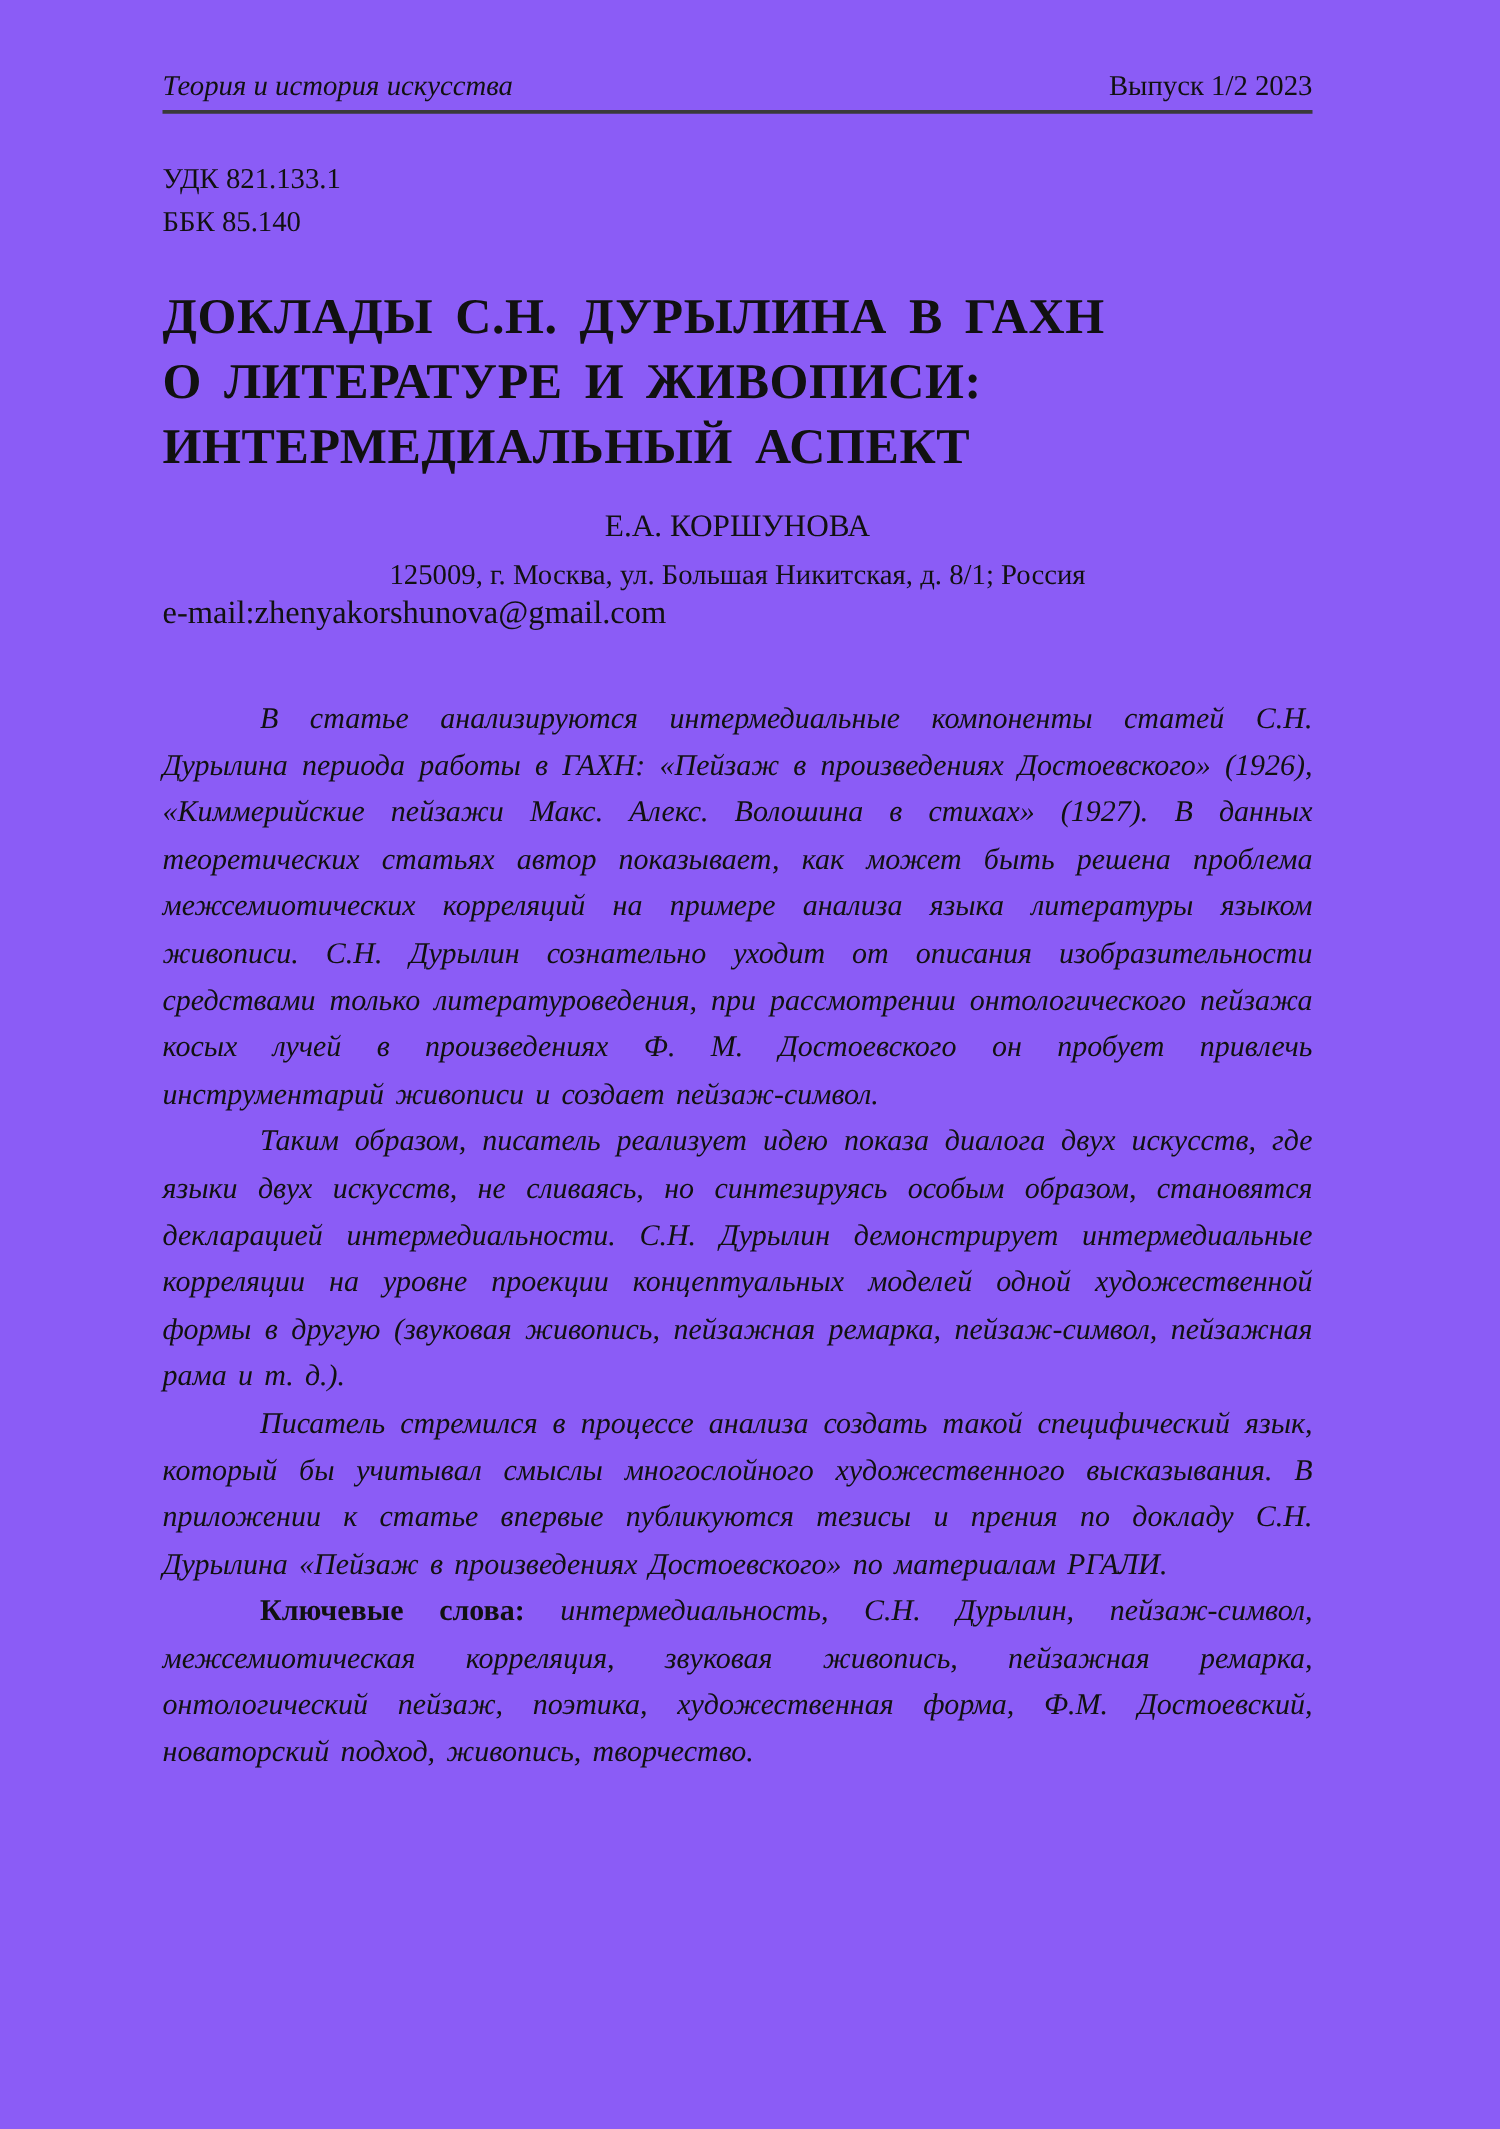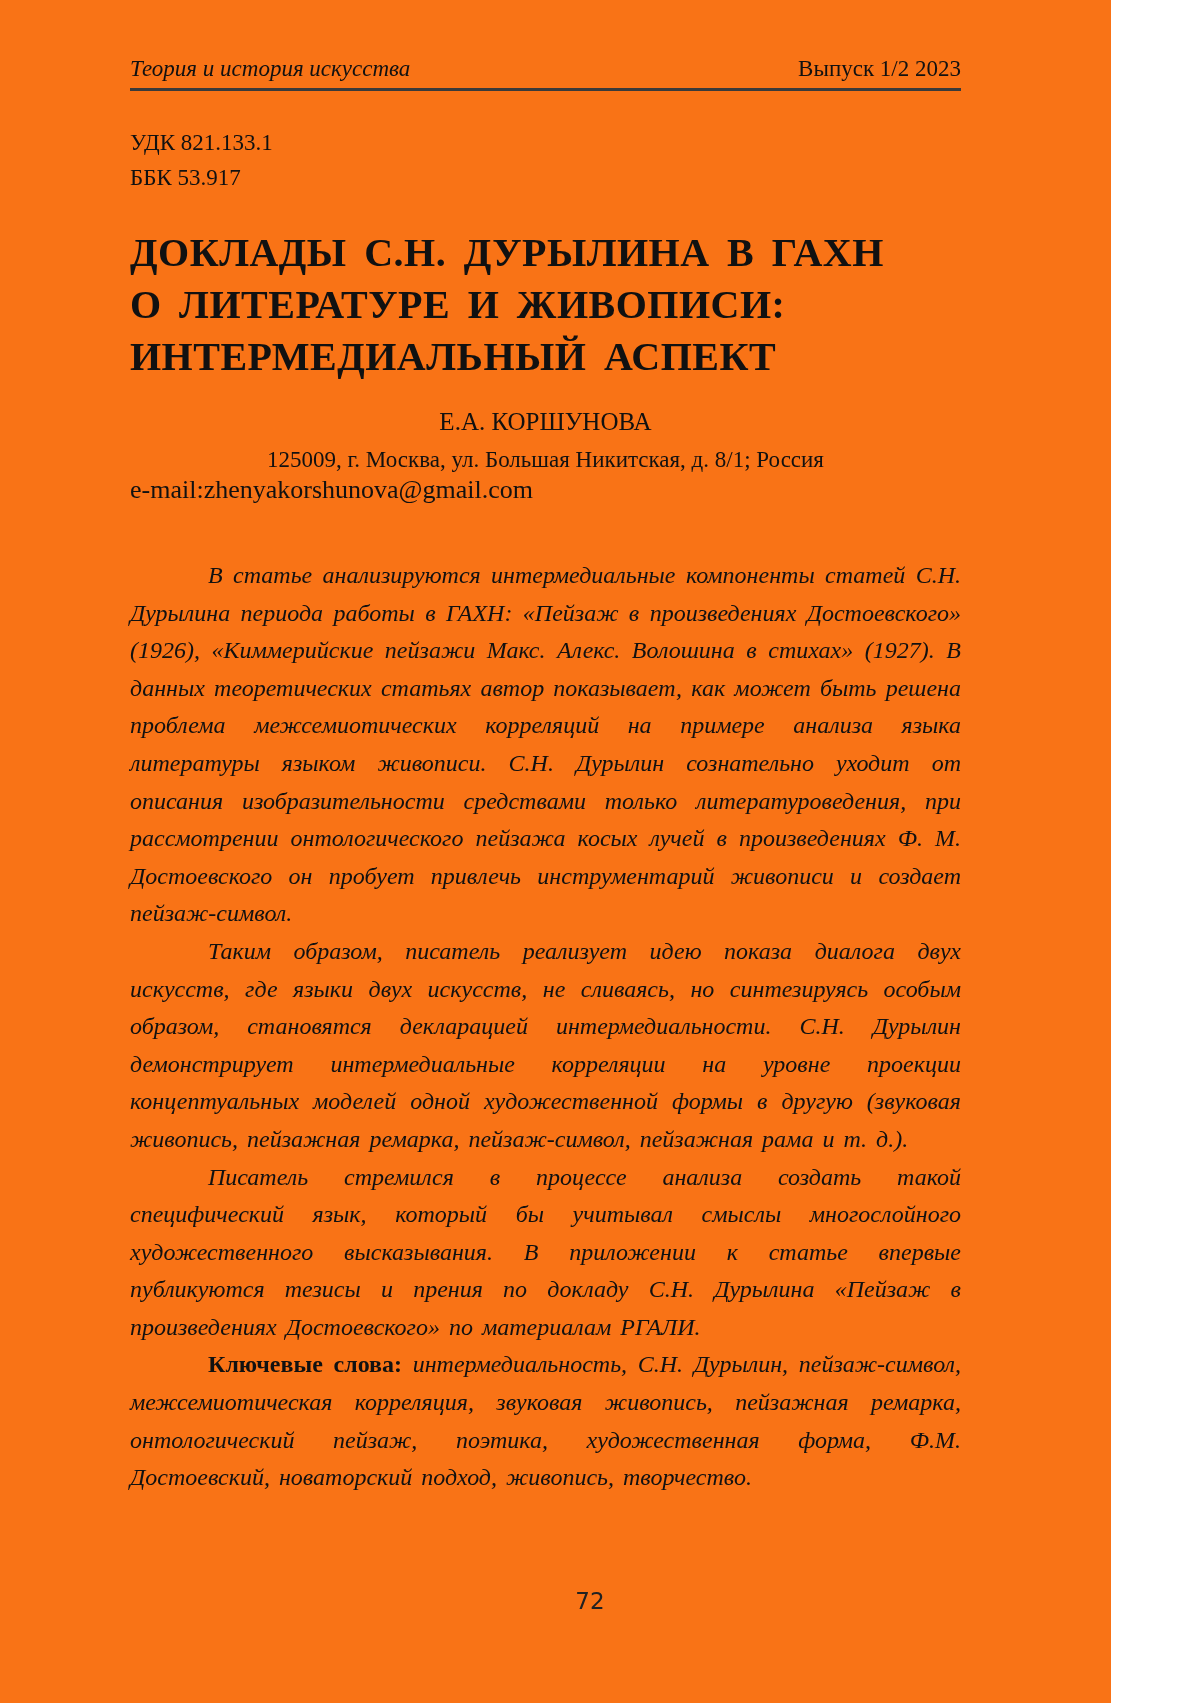--- a/index.html
+++ b/index.html
@@ -2,23 +2,23 @@
 <html lang="ru"><head>
 <meta charset="utf-8">
 <style>
   html, body {
     margin: 0;
     padding: 0;
     background: #ffffff;
   }
   .page {
     position: relative;
-    width: 1111px;
+    width: 1200px;
     height: 1703px;
-    background: #f97316;
+    background: #8b5cf6;
     color: #111111;
     font-family: "Liberation Serif", "DejaVu Serif", serif;
     overflow: hidden;
     box-sizing: border-box;
     padding: 56px 150px 0 130px;
   }
   
   .running-header {
     display: flex;
     justify-content: space-between;
@@ -103,33 +103,32 @@
 <div class="page">
 
   <div class="running-header">
     <span class="journal">Теория и история искусства</span>
     <span class="issue">Выпуск 1/2 2023</span>
   </div>
   <div class="header-rule"></div>
 
   <div class="classification">
     <div>УДК 821.133.1</div>
-    <div>ББК 53.917</div>
+    <div>ББК 85.140</div>
   </div>
 
   <h1 class="article-title">ДОКЛАДЫ С.Н. ДУРЫЛИНА В ГАХН
 О ЛИТЕРАТУРЕ И ЖИВОПИСИ:
 ИНТЕРМЕДИАЛЬНЫЙ АСПЕКТ</h1>
 
   <div class="author-name">Е.А. КОРШУНОВА</div>
   <div class="author-address">125009, г. Москва, ул. Большая Никитская, д. 8/1; Россия</div>
   <div class="author-email">e-mail:zhenyakorshunova@gmail.com</div>
 
   <div class="abstract">
     <p>В статье анализируются интермедиальные компоненты статей С.Н. Дурылина периода работы в ГАХН: «Пейзаж в произведениях Достоевского» (1926), «Киммерийские пейзажи Макс. Алекс. Волошина в стихах» (1927). В данных теоретических статьях автор показывает, как может быть решена проблема межсемиотических корреляций на примере анализа языка литературы языком живописи. С.Н. Дурылин сознательно уходит от описания изобразительности средствами только литературоведения, при рассмотрении онтологического пейзажа косых лучей в произведениях Ф. М. Достоевского он пробует привлечь инструментарий живописи и создает пейзаж-символ.</p>
     <p>Таким образом, писатель реализует идею показа диалога двух искусств, где языки двух искусств, не сливаясь, но синтезируясь особым образом, становятся декларацией интермедиальности. С.Н. Дурылин демонстрирует интермедиальные корреляции на уровне проекции концептуальных моделей одной художественной формы в другую (звуковая живопись, пейзажная ремарка, пейзаж-символ, пейзажная рама и т. д.).</p>
     <p>Писатель стремился в процессе анализа создать такой специфический язык, который бы учитывал смыслы многослойного художественного высказывания. В приложении к статье впервые публикуются тезисы и прения по докладу С.Н. Дурылина «Пейзаж в произведениях Достоевского» по материалам РГАЛИ.</p>
     <p><span class="keywords-label">Ключевые слова:</span> <span>интермедиальность, С.Н. Дурылин, пейзаж-символ, межсемиотическая корреляция, звуковая живопись, пейзажная ремарка, онтологический пейзаж, поэтика, художественная форма, Ф.М. Достоевский, новаторский подход, живопись, творчество.</span></p>
   </div>
 
-  <div class="page-number">72</div>
 
 </div>
 
 </body></html>

